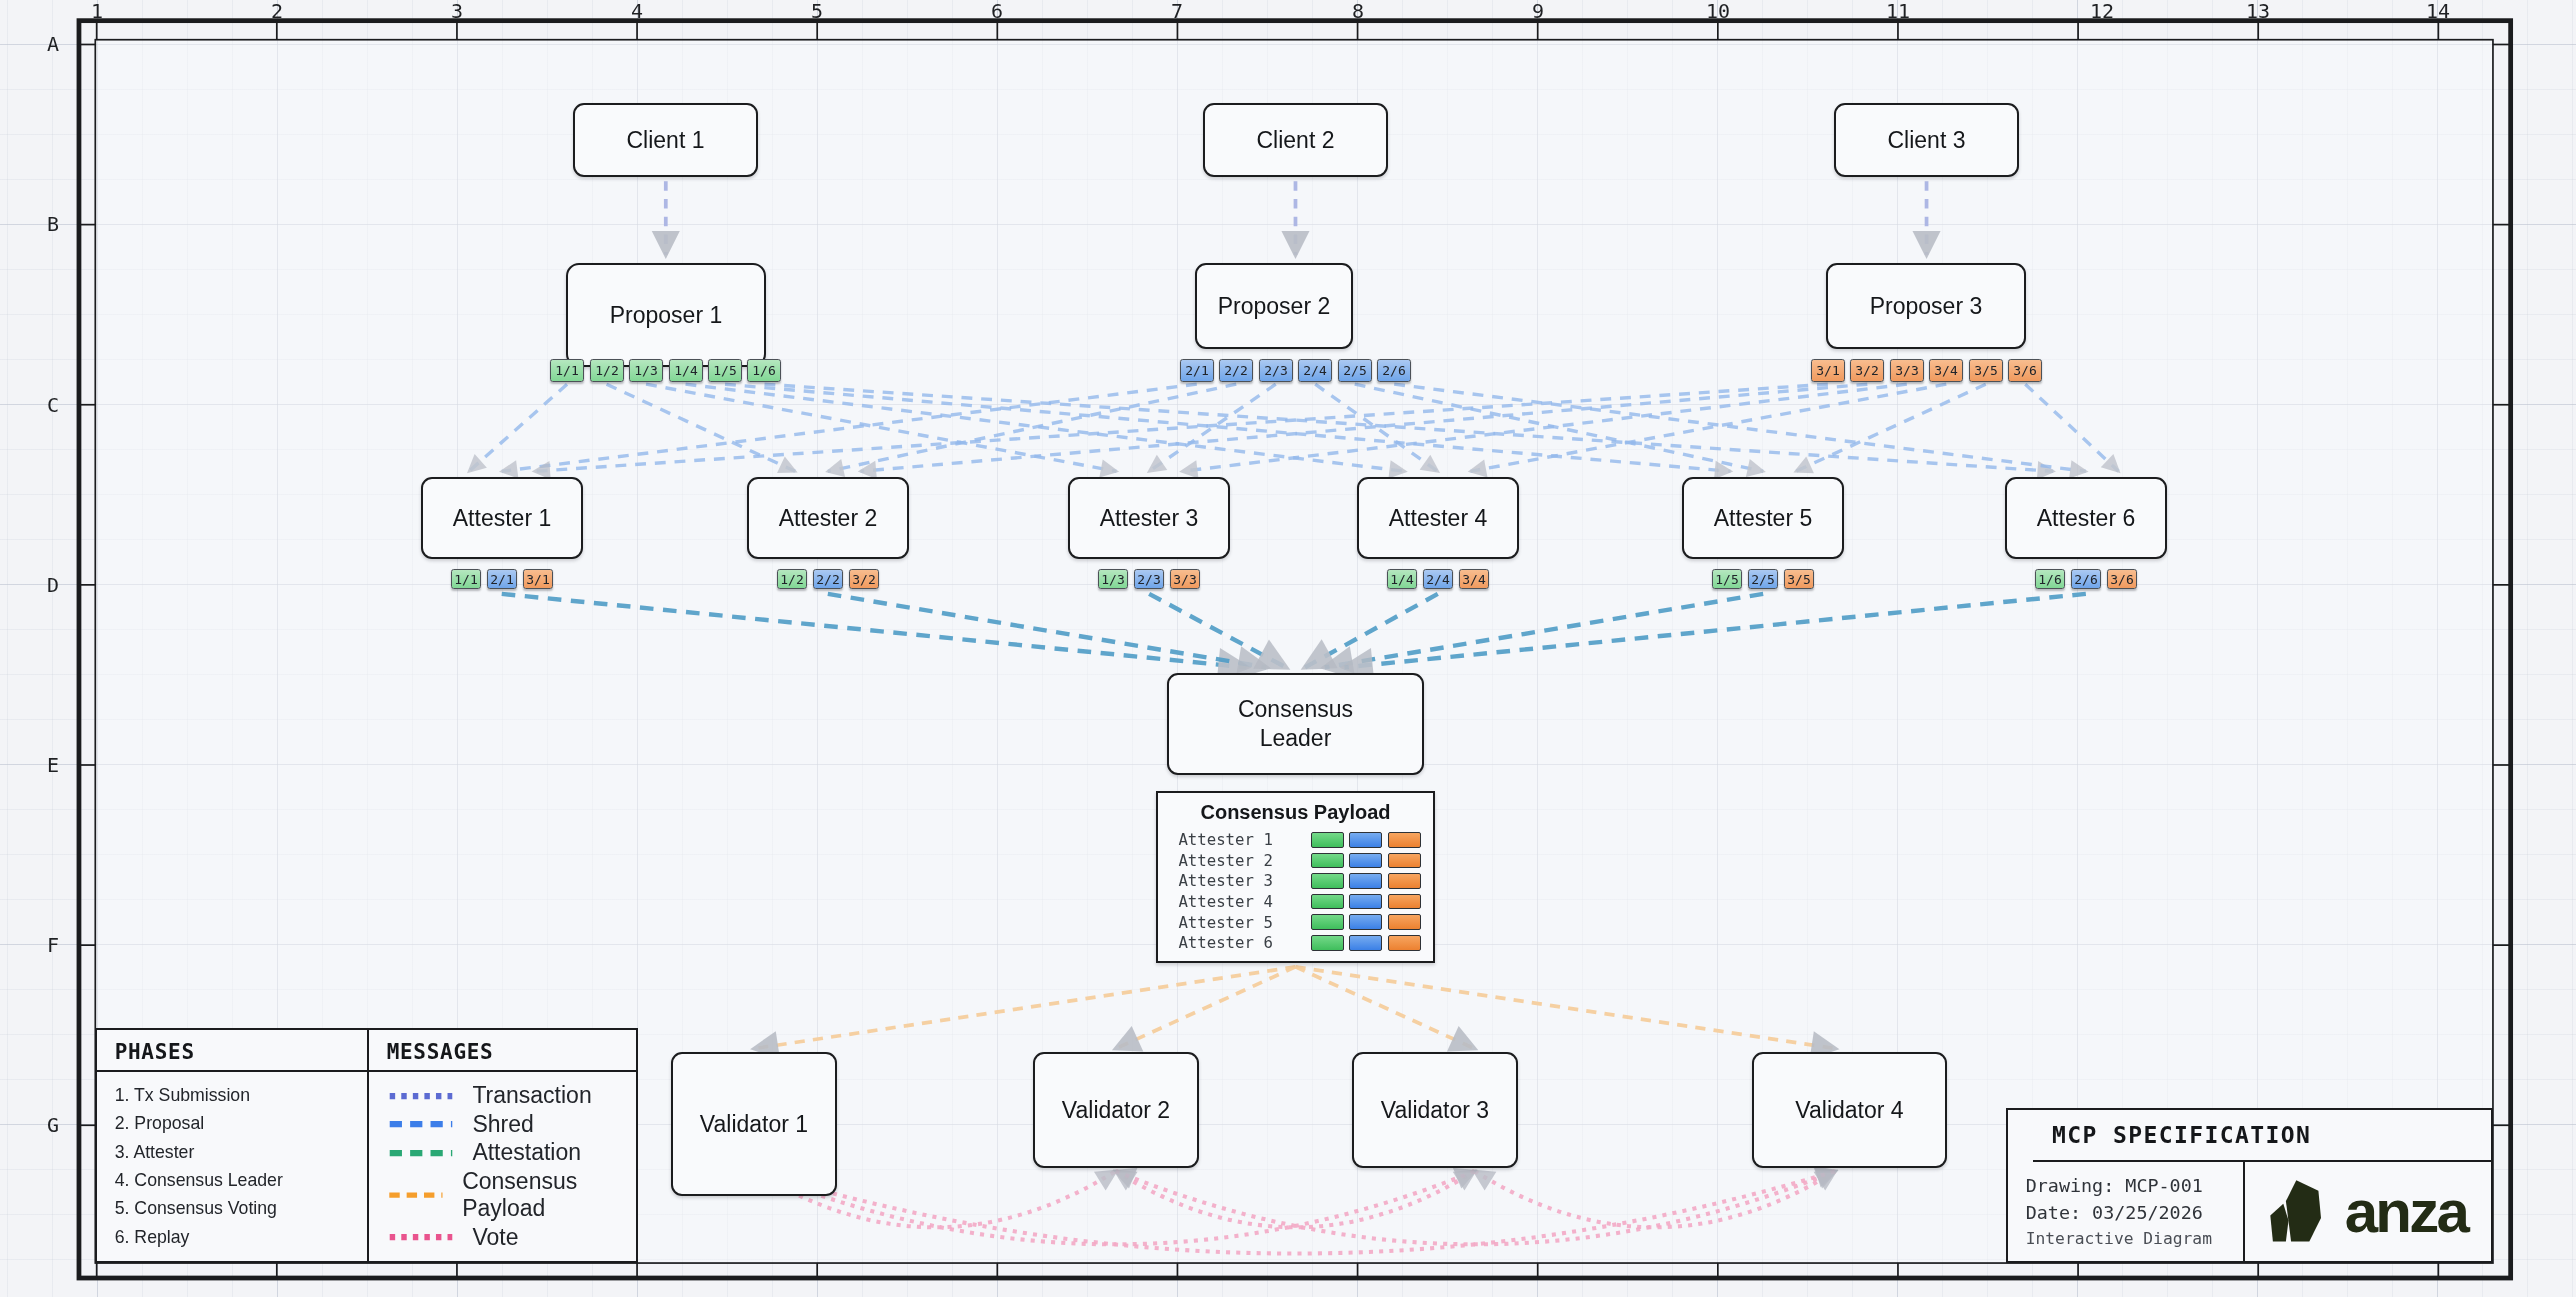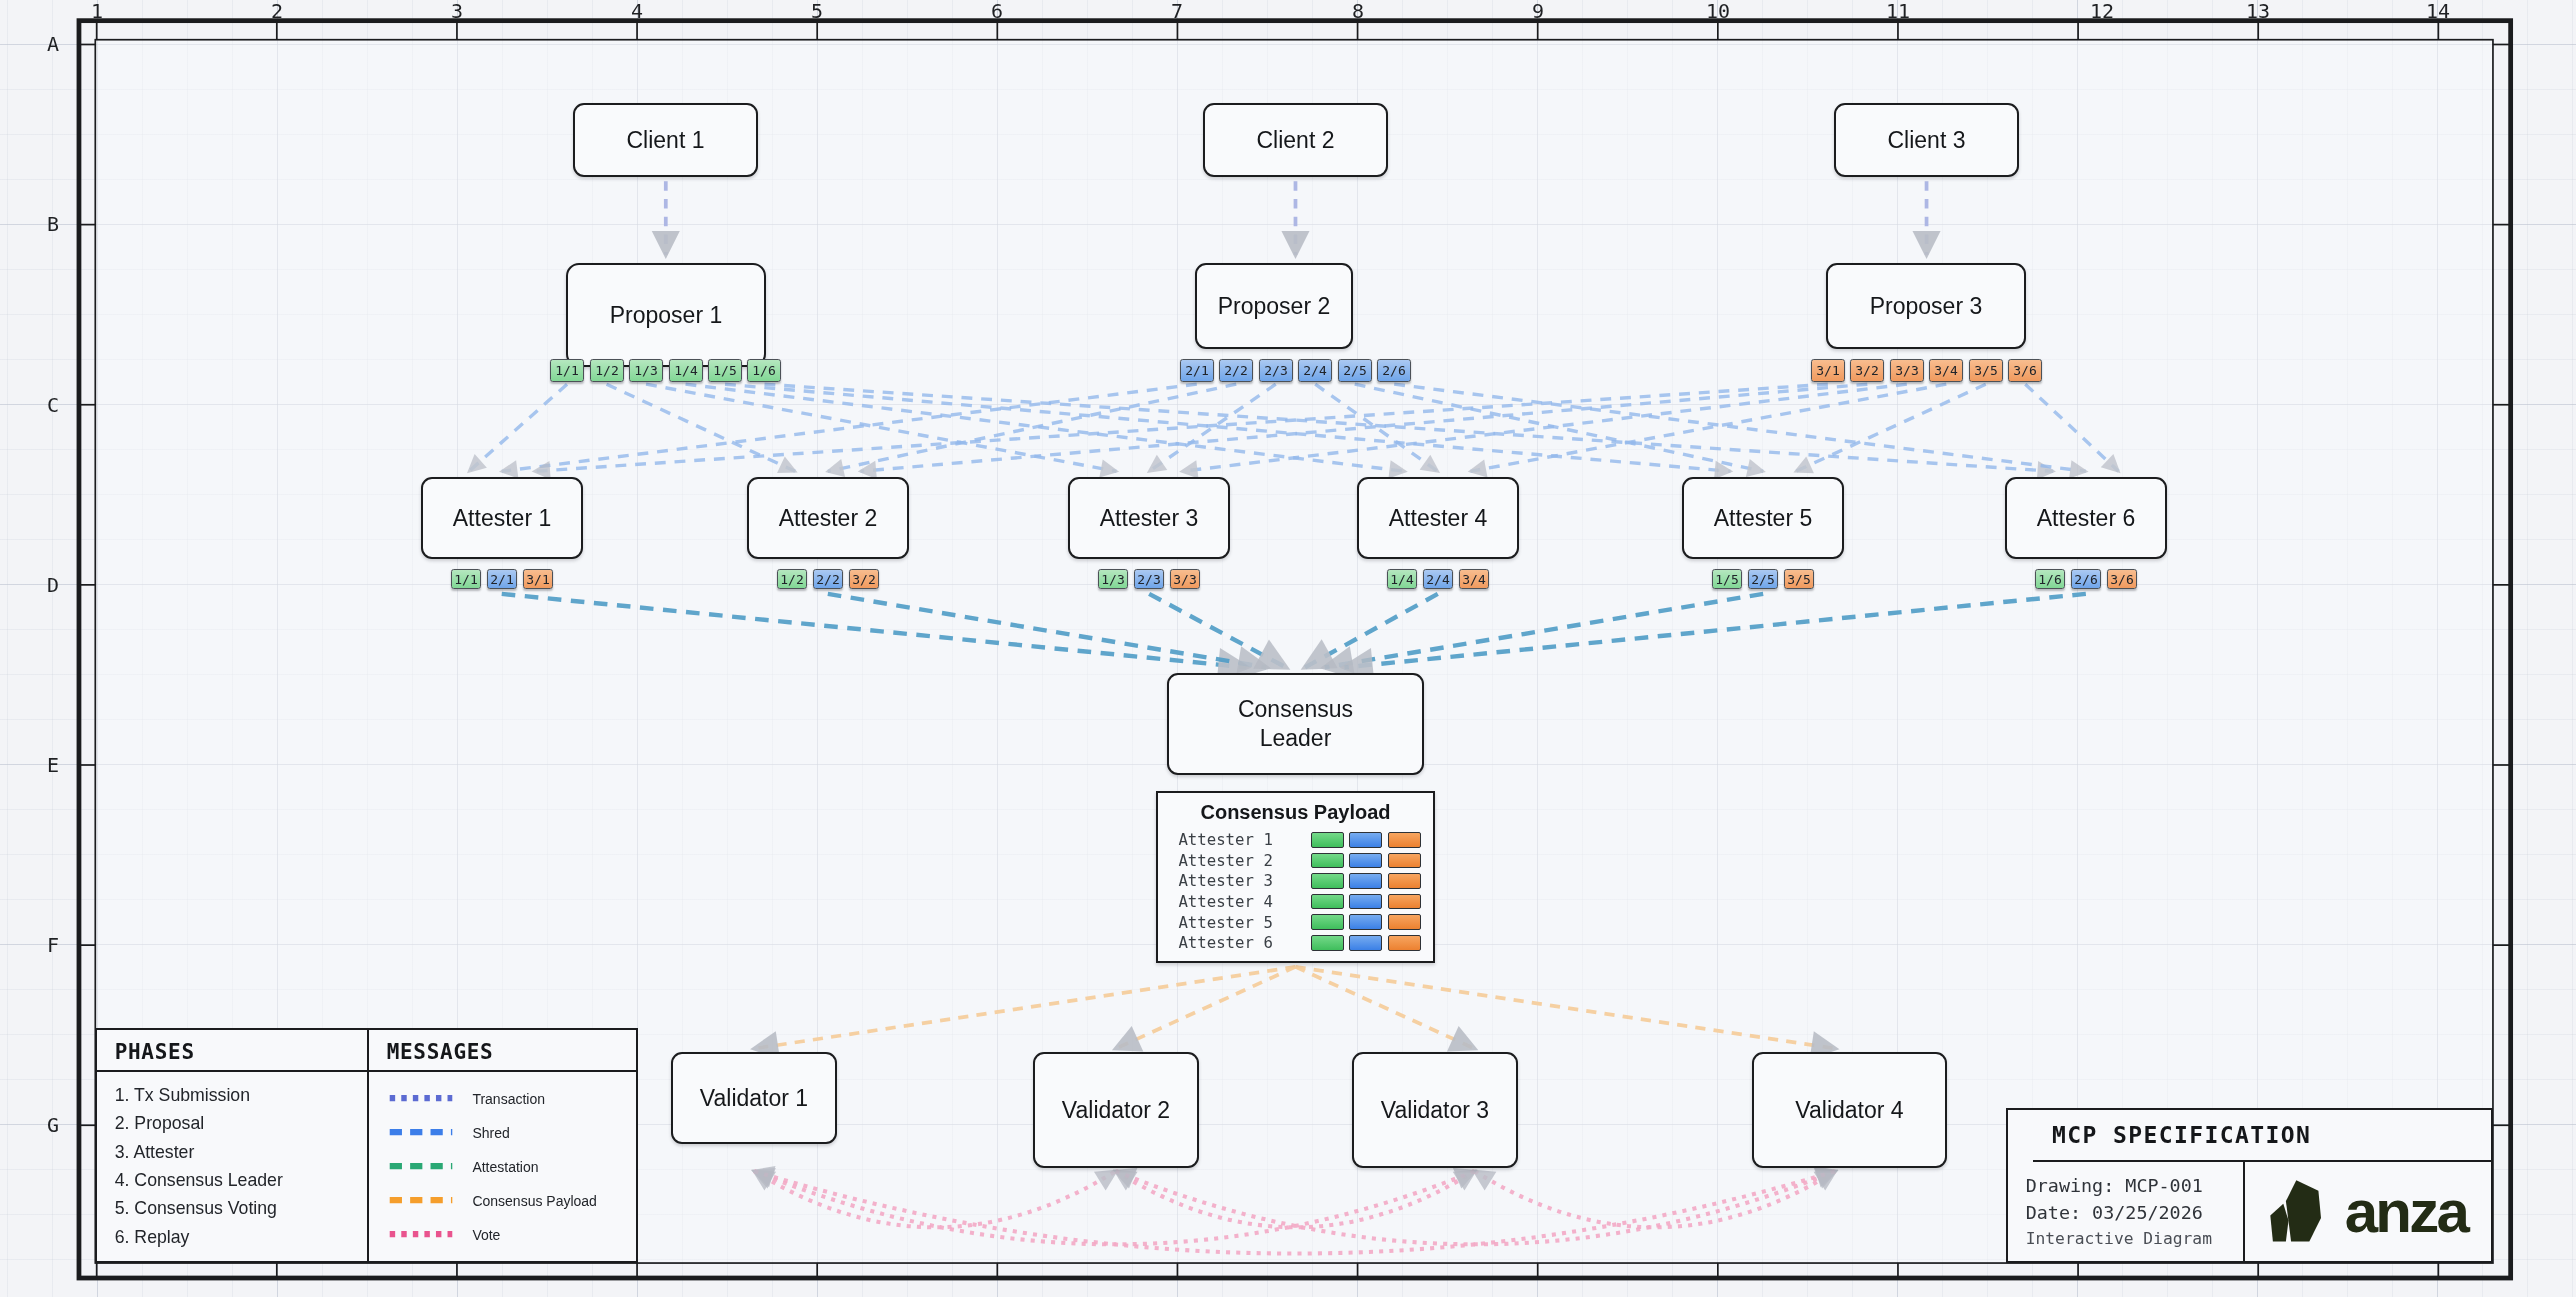--- a/index.html
+++ b/index.html
@@ -38,21 +38,21 @@
   .blk.blue{background:linear-gradient(#77acf0,#3b80e6);}
   .blk.orange{background:linear-gradient(#f7a560,#ec8130);}
   #legend{position:absolute;left:95px;top:1028px;width:543px;height:235px;box-sizing:border-box;
     border:2.4px solid #1b1c1e;background:#f8f9fb;display:grid;grid-template-columns:270px 1fr;}
   .lg-col{display:flex;flex-direction:column;min-width:0;}
   .lg-col.right{border-left:2px solid #1b1c1e;}
   .lg-head{box-sizing:border-box;height:42px;border-bottom:2px solid #1b1c1e;padding:9.5px 0 0 17.7px;
     font:bold 21px "DejaVu Sans Mono",monospace;letter-spacing:0.7px;color:#15171a;}
   .lg-items{flex:1;display:flex;flex-direction:column;justify-content:space-around;padding:9.5px 0 9.5px 17.7px;}
   .ph-item{font-size:17.7px;color:#22252a;}
-  .msg-item{display:flex;align-items:center;gap:17.7px;font-size:14px;color:#22252a;}
+  .msg-item{display:flex;align-items:center;gap:17.7px;font-size:23px;color:#22252a;}
   #titleblock{position:absolute;left:2006px;top:1108px;width:487px;height:155px;box-sizing:border-box;
     border:2.4px solid #1b1c1e;background:#f8f9fb;display:flex;flex-direction:column;}
   #tb-head{box-sizing:border-box;height:52px;border-bottom:2px solid #1b1c1e;display:flex;align-items:center;
     padding-left:19px;font:bold 23px "DejaVu Sans Mono",monospace;letter-spacing:1.4px;color:#15171a;margin-left:25px;}
   #tb-body{flex:1;display:grid;grid-template-columns:235px 1fr;min-height:0;}
   #tb-info{display:flex;flex-direction:column;justify-content:space-around;padding:9.5px 6.8px 9.5px 17.7px;
     font-family:"DejaVu Sans Mono",monospace;color:#30343a;}
   .tb-line{font-size:18.4px;}
   .tb-note{font-size:16.3px;color:#4a4e55;}
   #tb-logo{border-left:2px solid #1b1c1e;display:flex;align-items:center;justify-content:center;gap:11px;}
@@ -230,21 +230,21 @@
       <div class="chip green" style="left: 1712px; top: 569px; width: 30px; height: 20.4px;">1/5</div>
       <div class="chip blue" style="left: 1748px; top: 569px; width: 30px; height: 20.4px;">2/5</div>
       <div class="chip orange" style="left: 1784px; top: 569px; width: 30px; height: 20.4px;">3/5</div>
       <div class="node" style="left: 2005px; top: 477px; width: 162px; height: 82px;">Attester 6</div>
       <div class="chip green" style="left: 2035px; top: 569px; width: 30px; height: 20.4px;">1/6</div>
       <div class="chip blue" style="left: 2071px; top: 569px; width: 30px; height: 20.4px;">2/6</div>
       <div class="chip orange" style="left: 2107px; top: 569px; width: 30px; height: 20.4px;">3/6</div>
       <div class="node" style="left: 1167px; top: 673px; width: 257px; height: 102px;">
         <div class="leader-label">Consensus Leader</div>
       </div>
-      <div class="node" style="left: 671px; top: 1052px; width: 166px; height: 92px;">Validator 1</div>
+      <div class="node" style="left: 671px; top: 1052px; width: 166px; height: 144px;">Validator 1</div>
       <div class="node" style="left: 1033px; top: 1052px; width: 166px; height: 116px;">Validator 2</div>
       <div class="node" style="left: 1352px; top: 1052px; width: 166px; height: 116px;">Validator 3</div>
       <div class="node" style="left: 1752px; top: 1052px; width: 195px; height: 116px;">Validator 4</div>
     </div>
 
   <div id="payload">
     <div id="payload-title">Consensus Payload</div>
     <div id="payload-rows">
         <div class="p-row">
           <div class="p-row-label">Attester 1</div>

